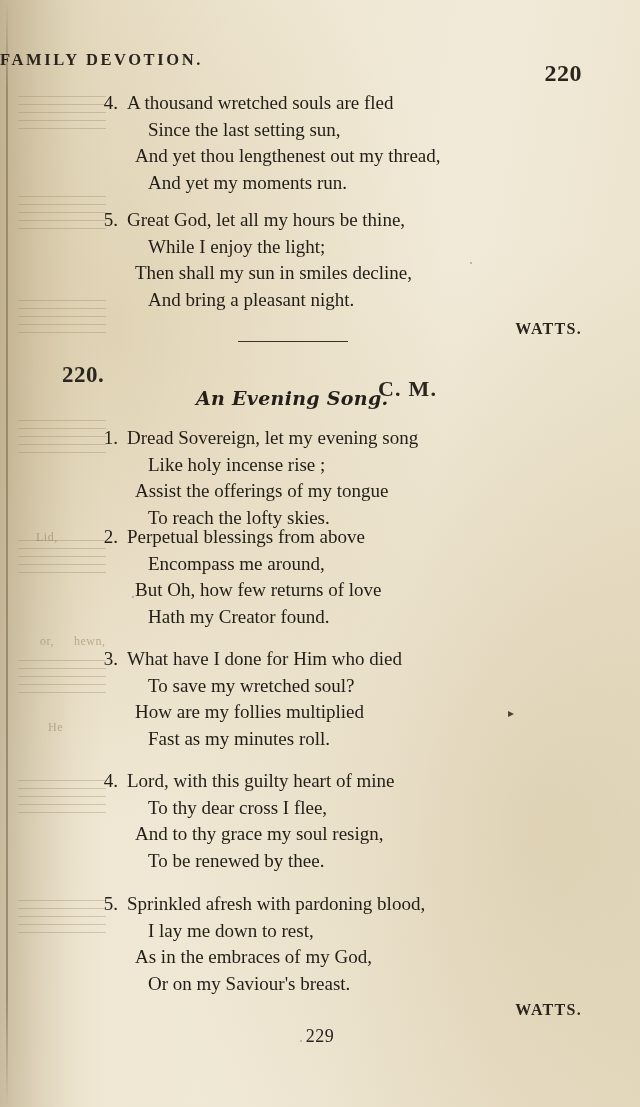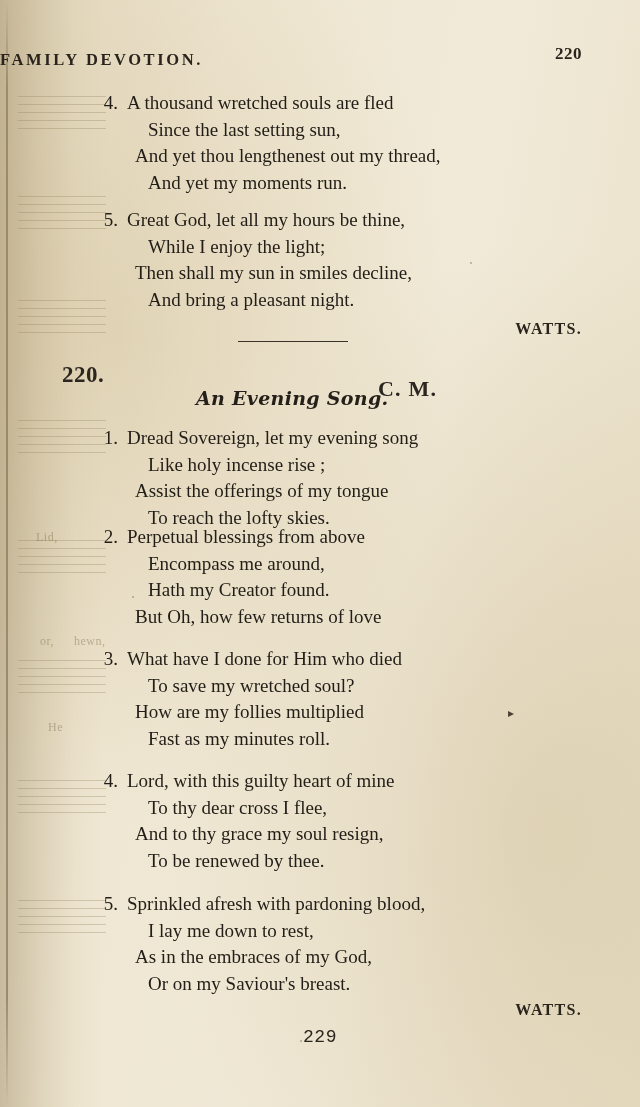--- a/index.html
+++ b/index.html
@@ -81,22 +81,22 @@
     left: 0; top: 50px;
     width: 640px;
     text-align: left;
     font-size: 16.5px;
     letter-spacing: 2.6px;
     font-weight: 600;
     color: #2a241d;
   }
   .folio-top {
     position: absolute;
-    right: 58px; top: 44px;
-    font-size: 17px;
+    right: 58px; top: 60px;
+    font-size: 24px;
     font-weight: 700;
     letter-spacing: 0.5px;
     color: #2a241d;
   }
 
   .stanza {
     position: absolute;
     left: 118px;
     width: 470px;
   }
@@ -171,21 +171,20 @@
   }
 
   .folio-bottom {
     position: absolute;
     left: 0; bottom: 60px;
     width: 640px;
     text-align: center;
     font-size: 18px;
     letter-spacing: 0.5px;
     color: #2a241d;
-    font-family: Liberation Mono, monospace;
   }
   .marginal-mark {
     position: absolute;
     left: 508px; top: 706px;
     font-size: 12px;
     color: #4a3f31;
   }
 </style>
 </head>
 <body>
@@ -293,22 +292,22 @@
     <div class="stanza" style="top:425px;">
       <div class="line ind0"><span class="num">1.</span><span>Dread Sovereign, let my evening song</span></div>
       <div class="line ind1">Like holy incense rise ;</div>
       <div class="line ind2">Assist the offerings of my tongue</div>
       <div class="line ind1">To reach the lofty skies.</div>
     </div>
 
     <div class="stanza" style="top:524px;">
       <div class="line ind0"><span class="num">2.</span><span>Perpetual blessings from above</span></div>
       <div class="line ind1">Encompass me around,</div>
+      <div class="line ind2">But Oh, how few returns of love</div>
       <div class="line ind1">Hath my Creator found.</div>
-      <div class="line ind2">But Oh, how few returns of love</div>
     </div>
 
     <div class="stanza" style="top:646px;">
       <div class="line ind0"><span class="num">3.</span><span>What have I done for Him who died</span></div>
       <div class="line ind1">To save my wretched soul?</div>
       <div class="line ind2">How are my follies multiplied</div>
       <div class="line ind1">Fast as my minutes roll.</div>
     </div>
 
     <div class="stanza" style="top:768px;">

